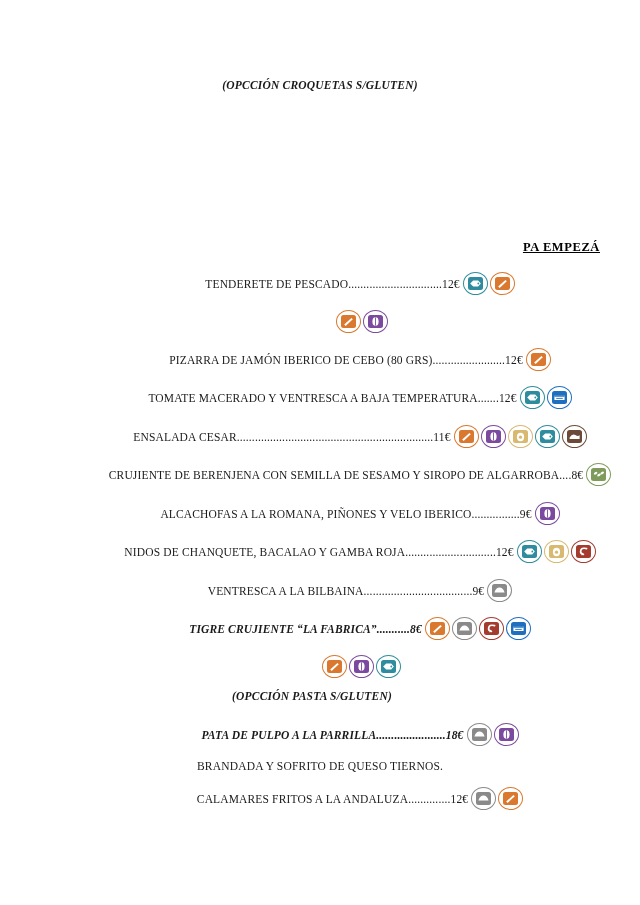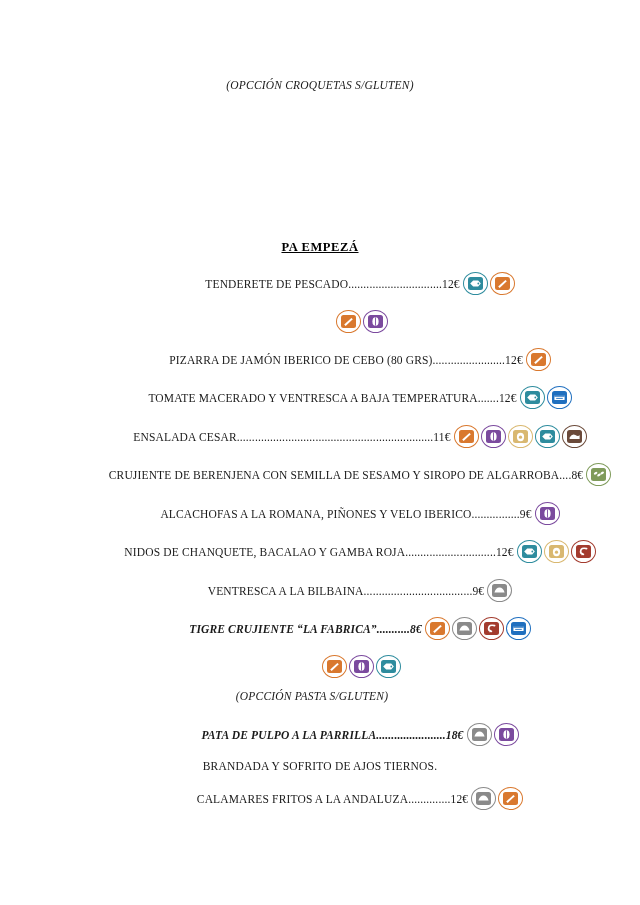--- a/index.html
+++ b/index.html
@@ -21,27 +21,27 @@
     position: relative;
     background: #ffffff;
     box-sizing: border-box;
     padding: 0 40px;
   }
 
   
   .note-line {
     text-align: center;
     font-style: italic;
-    font-weight: normal;
+    font-weight: bold;
     font-size: 11.5px;
     letter-spacing: 0.2px;
     color: #1a1a1a;
   }
   .section-title-wrap {
-    text-align: center;
+    text-align: right;
     font-family: Liberation Serif, serif;
   }
   .section-title {
     display: inline-block;
     font-weight: bold;
     font-size: 12.5px;
     letter-spacing: 0.6px;
     text-decoration: underline;
     color: #000;
   }
@@ -377,21 +377,21 @@
           <span class="badge" style="color: rgb(123, 74, 158);">
             <span class="glyph">
               <svg width="11" height="11" viewBox="0 0 11 11">
                 <ellipse cx="5.5" cy="5.5" rx="3.1" ry="4.3" fill="#fff"></ellipse>
                 <path d="M5.5 1.4 L5.5 9.6" stroke="currentColor" stroke-width="0.9"></path>
               </svg>
             </span>
           </span>
         </span>
       </div>
-      <div class="plain-line" style="position: absolute; left: 40px; right: 40px; top: 760px;">BRANDADA Y SOFRITO DE AJOS TIERNOS.</div>
+      <div class="plain-line" style="position: absolute; left: 40px; right: 40px; top: 760px;">BRANDADA Y SOFRITO DE QUESO TIERNOS.</div>
       <div class="dish-row" style="position: absolute; left: 40px; right: 40px; top: 787px;">
         <span class="dish-text">CALAMARES FRITOS A LA ANDALUZA..............12€</span>
         <span class="badges">
           <span class="badge" style="color: rgb(138, 138, 138);">
             <span class="glyph">
               <svg width="13" height="9" viewBox="0 0 13 9">
                 <path d="M1.4 6.6 Q3.0 1.6 6.5 1.6 Q10.0 1.6 11.6 6.6 Z" fill="#fff"></path>
               </svg>
             </span>
           </span>

